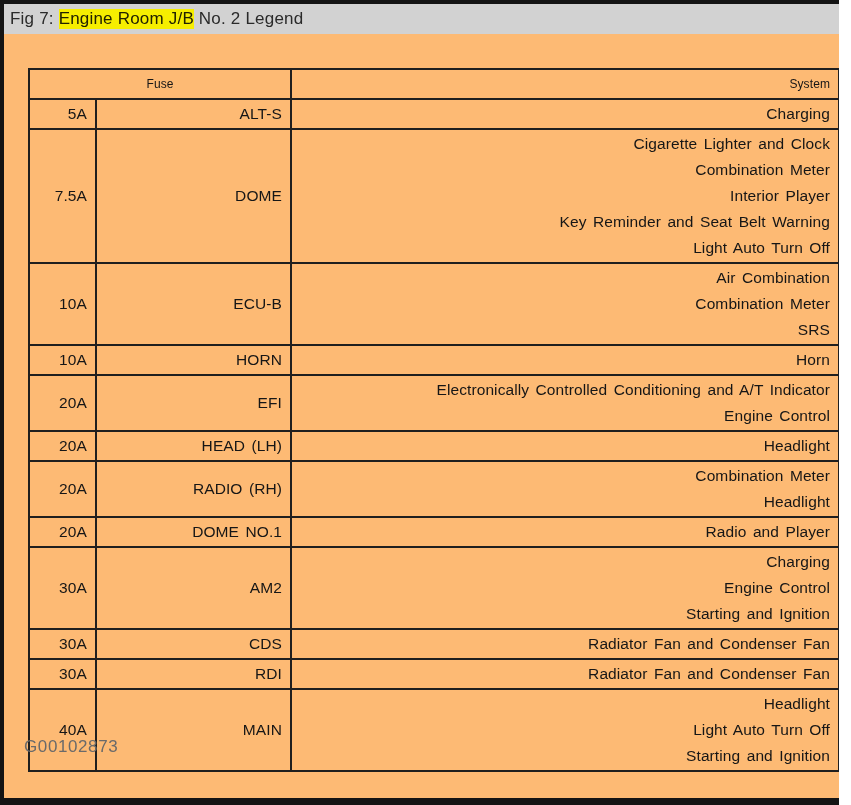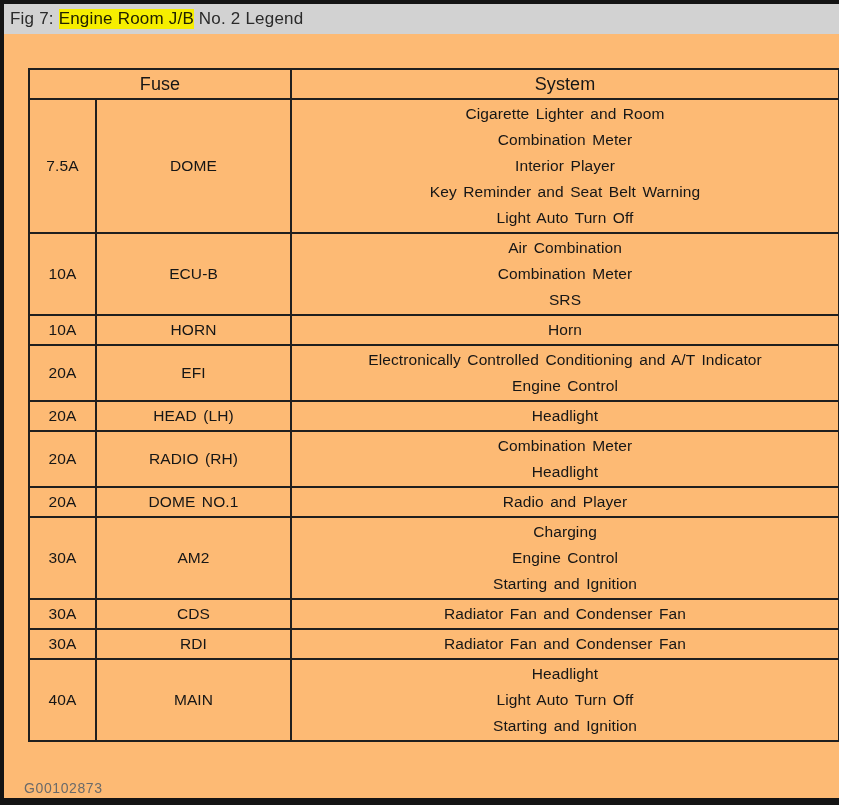--- a/index.html
+++ b/index.html
@@ -52,29 +52,29 @@
   }
   .fuse-table col.c-amp  { width: 67px; }
   .fuse-table col.c-name { width: 195px; }
   .fuse-table col.c-sys  { width: 548px; }
   .fuse-table th, .fuse-table td {
     border: 2px solid #1f1f1f;
     padding: 1px 8px;
     vertical-align: middle;
     line-height: 26px;
     font-weight: 400;
-    text-align: center;
-  }
-  .fuse-table th { font-size: 18px; }
+    text-align: right;
+  }
+  .fuse-table th { font-size: 12px; }
   .fuse-table th.h-fuse { text-align: center; }
   .sys-line { line-height: 26px; }
   .footnote {
     position: absolute;
-    left: 24px; top: 780px;
-    font-size: 14px;
+    left: 24px; top: 737px;
+    font-size: 17px;
     color: #6a6a6a;
     letter-spacing: 0.6px;
   }
 </style>
 </head>
 <body>
 
 <div class="page">
   <div class="edge-top"></div>
   <div class="edge-left"></div>
@@ -90,24 +90,31 @@
         <col class="c-sys">
     </colgroup>
     <thead>
       <tr>
         <th class="h-fuse" colspan="2">Fuse</th>
         <th class="h-sys">System</th>
       </tr>
     </thead>
     <tbody>
         <tr>
+          <td>5A</td>
+          <td>ALT-S</td>
+          <td>
+            <div class="sys-line">Charging</div>
+          </td>
+        </tr>
+        <tr>
           <td>7.5A</td>
           <td>DOME</td>
           <td>
-            <div class="sys-line">Cigarette Lighter and Room</div>
+            <div class="sys-line">Cigarette Lighter and Clock</div>
             <div class="sys-line">Combination Meter</div>
             <div class="sys-line">Interior Player</div>
             <div class="sys-line">Key Reminder and Seat Belt Warning</div>
             <div class="sys-line">Light Auto Turn Off</div>
           </td>
         </tr>
         <tr>
           <td>10A</td>
           <td>ECU-B</td>
           <td>

